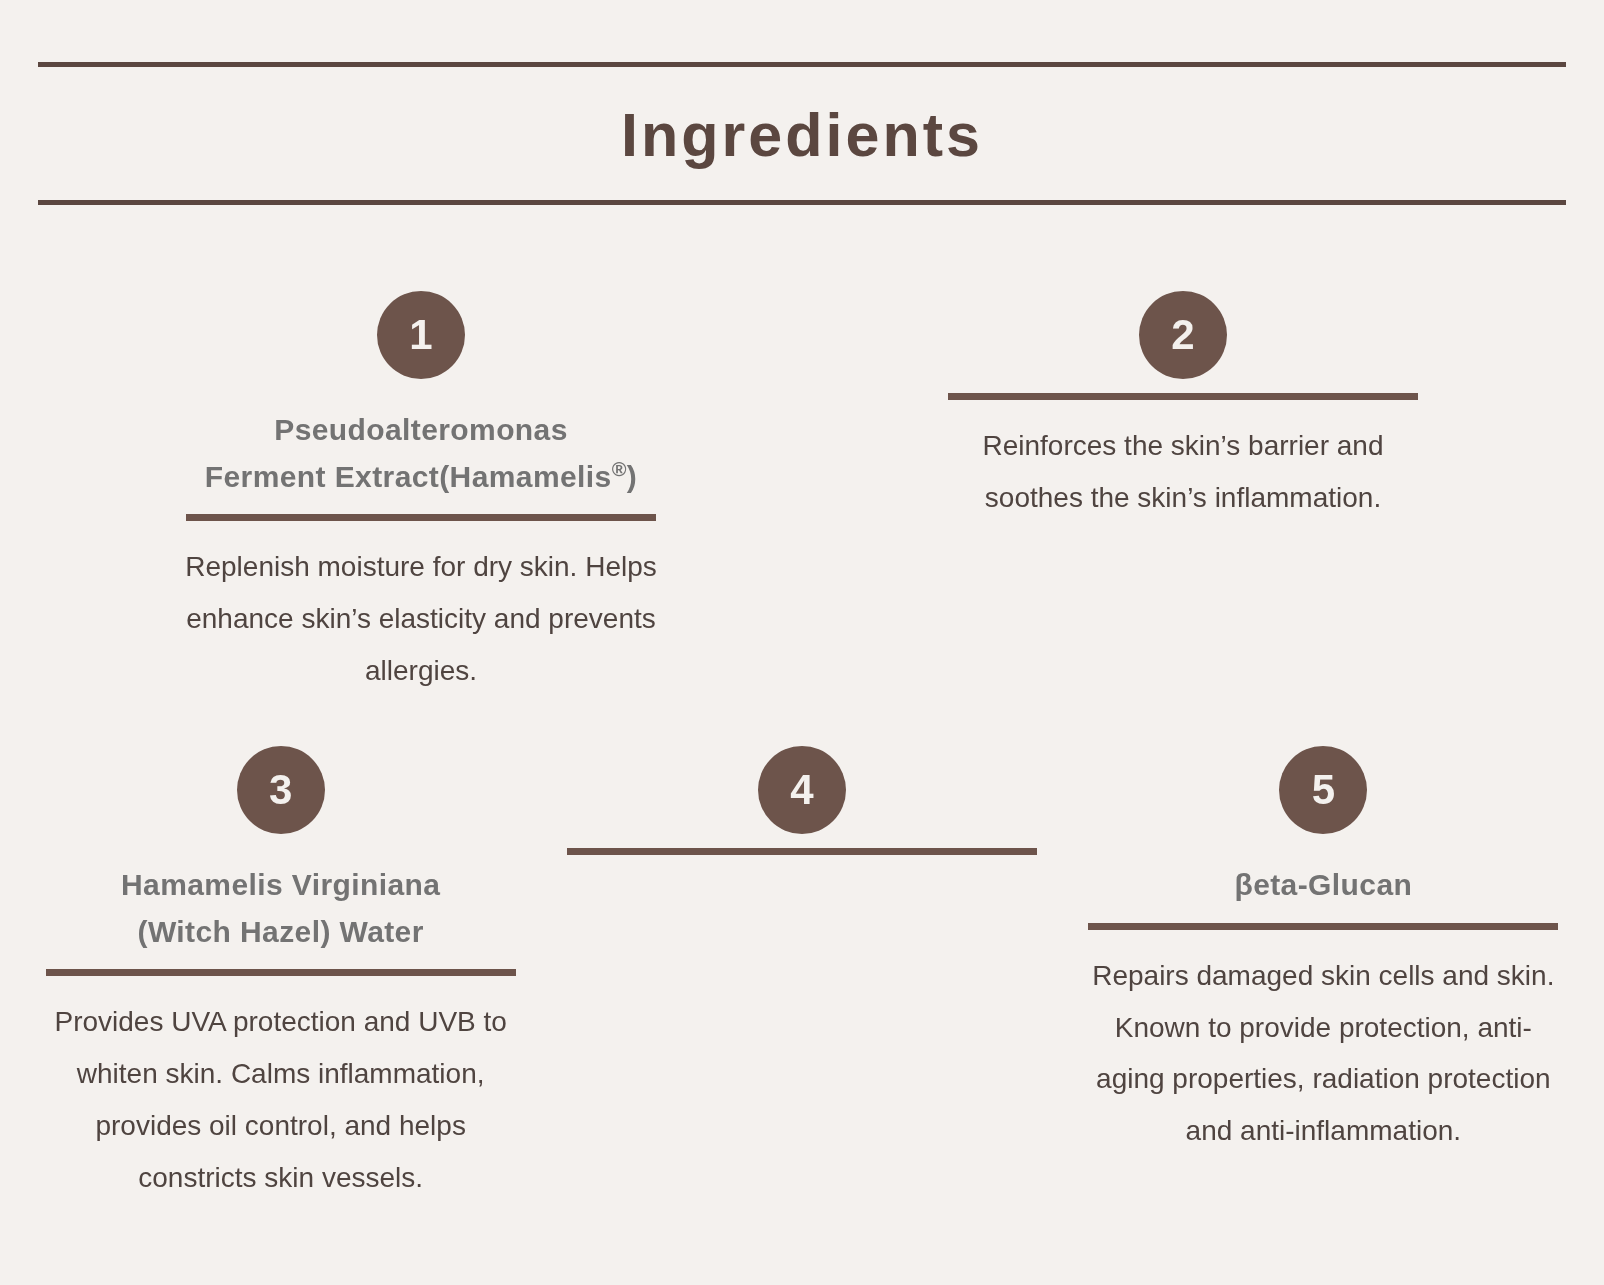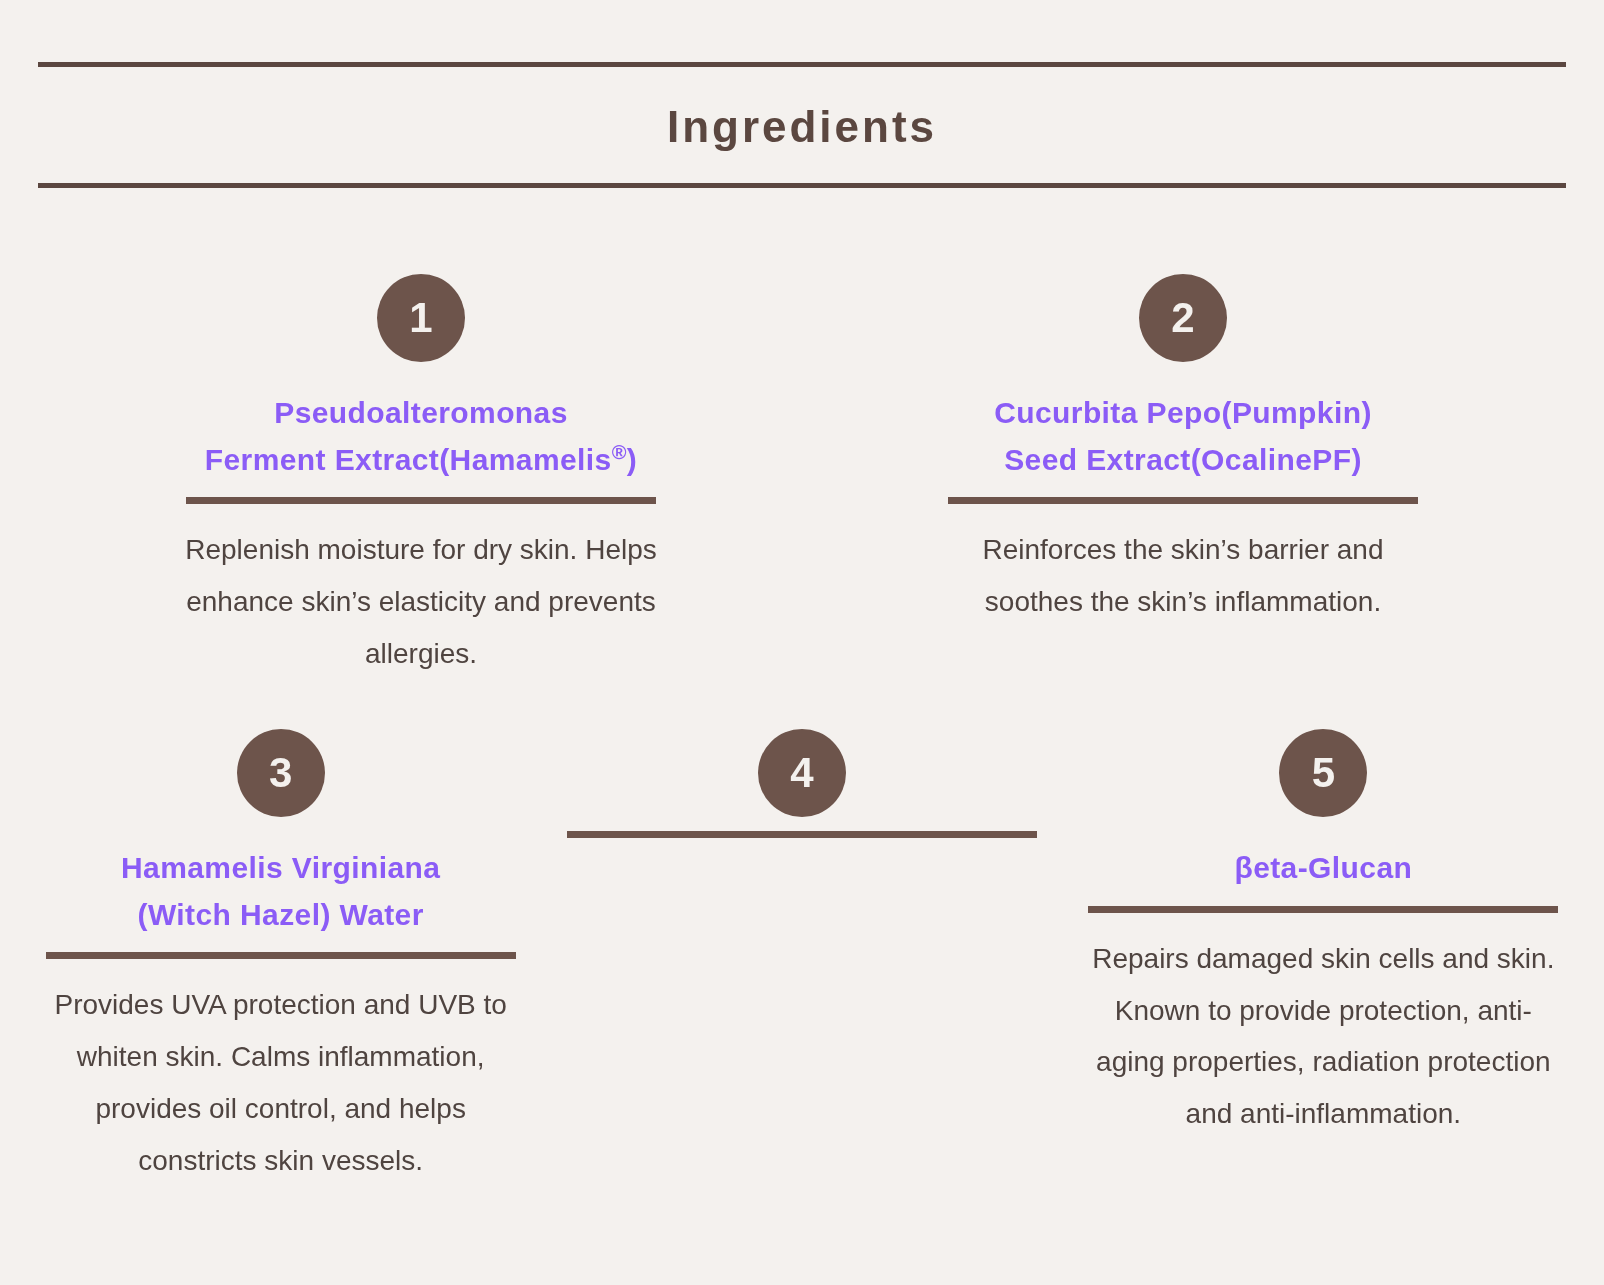--- a/index.html
+++ b/index.html
@@ -27,21 +27,21 @@
     width: 1528px;
     padding-top: 62px;
   }
   .rule {
     height: 5px;
     background: #5b4740;
     width: 100%;
   }
   .title {
     text-align: center;
-    font-size: 44px;
+    font-size: 61px;
     font-weight: bold;
     letter-spacing: 3px;
     color: #5b4740;
     line-height: 1;
     padding: 38px 0 34px 0;
     margin: 0;
   }
 
   
   .row {
@@ -78,21 +78,21 @@
     font-size: 42px;
     font-weight: bold;
     line-height: 88px;
     text-align: center;
     margin: 0 auto;
   }
 
   .card-title {
     font-size: 30px;
     font-weight: bold;
-    color: #8b5cf6;
+    color: #737373;
     line-height: 1.55;
     letter-spacing: 0.4px;
     margin: 28px auto 0 auto;
     max-width: 560px;
   }
   .card-title .reg {
     font-size: 20px;
     vertical-align: super;
   }
 
@@ -134,24 +134,20 @@
       <div class="card-title">
         <span>Pseudoalteromonas</span><br>
         <span>Ferment Extract(Hamamelis</span><span class="reg">®</span><span>)</span>
       </div>
       <div class="underline u-w1"></div>
       <div class="card-desc">Replenish moisture for dry skin. Helps enhance skin’s elasticity and prevents allergies.</div>
     </div>
 
     <div class="card">
       <div class="badge">2</div>
-      <div class="card-title">
-        <span>Cucurbita Pepo(Pumpkin)</span><br>
-        <span>Seed Extract(OcalinePF)</span>
-      </div>
       <div class="underline u-w2"></div>
       <div class="card-desc">Reinforces the skin’s barrier and soothes the skin’s inflammation.</div>
     </div>
 
   </div>
 
   <div class="row row-bottom">
 
     <div class="card">
       <div class="badge">3</div>

